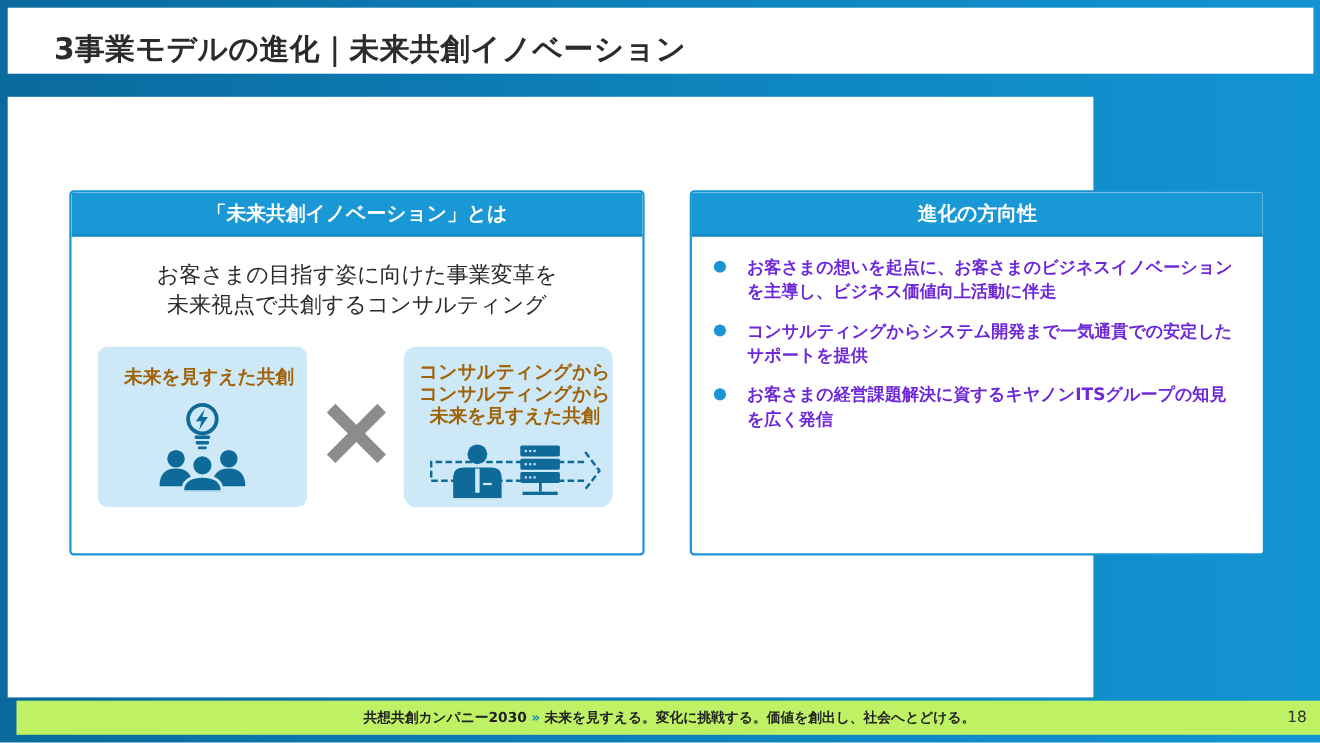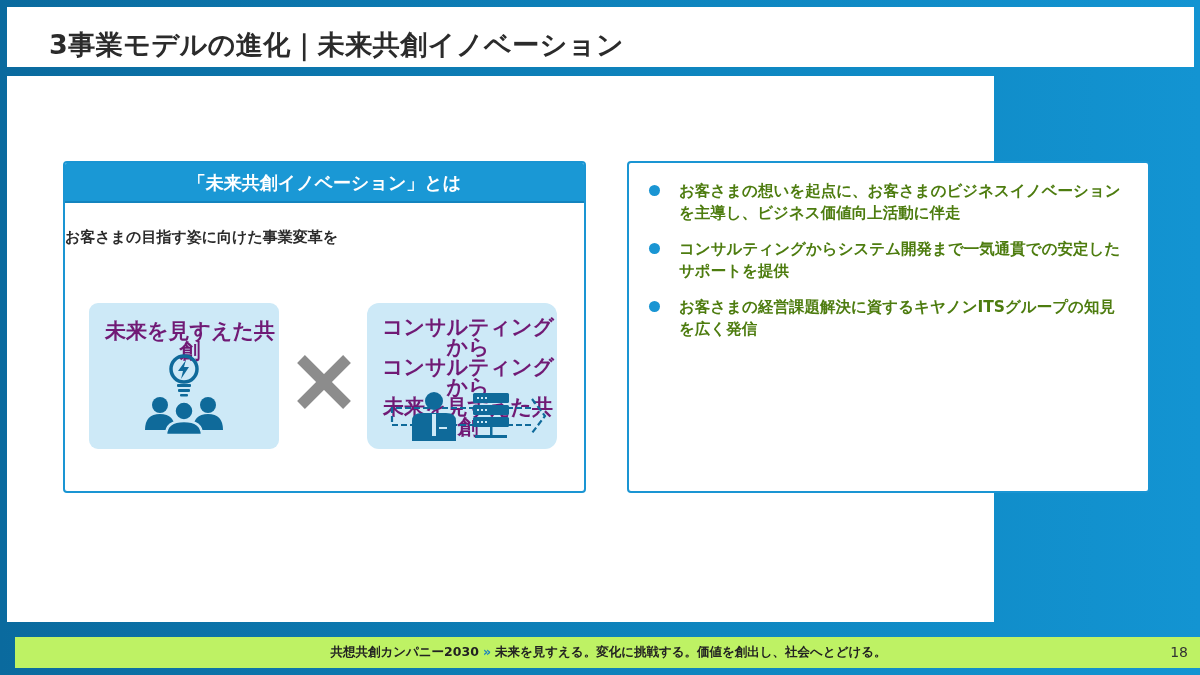--- a/index.html
+++ b/index.html
@@ -13,59 +13,59 @@
   .title-bar {
     position: absolute; left: 7px; top: 7px; width: 1187px; height: 60px;
     background: #fff;
   }
   .title-text {
     position: absolute; left: 42px; top: 20px;
     font-size: 27px; font-weight: bold; color: #2b2b2b; letter-spacing: 0.5px;
     white-space: nowrap;
   }
   .main-area {
-    position: absolute; left: 7px; top: 76px; width: 987px; height: 546px;
+    position: absolute; left: 7px; top: 88px; width: 987px; height: 546px;
     background: #fff;
   }
   .card {
     position: absolute; top: 85px; width: 523px; height: 332px;
     border: 2px solid #1a95d3; border-radius: 4px; background: #fff; overflow: hidden;
   }
   .card-left { left: 56px; }
   .card-right { left: 620px; }
   .card-header {
     height: 40px; background: #1a98d5; color: #fff;
     font-size: 18px; font-weight: bold; text-align: center; line-height: 40px;
     border-bottom: 2px solid #1484be;
   }
   .lead {
-    font-size: 15px; font-weight: bold; color: #2b2b2b;
+    text-align: center; font-size: 20px; font-weight: normal; color: #2b2b2b;
     line-height: 28px; margin-top: 20px;
   }
   .tile {
     position: absolute; top: 140px; width: 190px; height: 146px;
     background: #cde9f7; border-radius: 9px; text-align: center;
   }
   .tile-1 { left: 24px; }
   .tile-2 { left: 302px; border-radius: 12px; }
   .tile-label {
-    font-size: 21px; font-weight: bold; color: #701a75; line-height: 20px; padding-left: 12px;
+    font-size: 17px; font-weight: bold; color: #a16207; line-height: 20px; padding-left: 12px;
   }
   .tile-1 .tile-label { margin-top: 18px; }
   .tile-2 .tile-label { margin-top: 14px; }
   .tile-icon { position: absolute; left: 0; width: 100%; }
   .tile-1 .tile-icon { top: 48px; }
   .tile-2 .tile-icon { top: 84px; }
   .times {
     position: absolute; left: 228px; top: 188px; width: 62px; height: 62px;
   }
   .bullets { list-style: none; padding: 17px 20px 0 20px; }
   .bullets li {
     position: relative; padding-left: 30px; font-size: 15.5px; font-weight: bold;
-    color: #4d7c0f; line-height: 22px; margin-bottom: 14px;
+    color: #6d28d9; line-height: 22px; margin-bottom: 14px;
   }
   .bullet-dot {
     position: absolute; left: 0; top: 5px; width: 11px; height: 11px;
     border-radius: 50%; background: #1a95d3;
   }
   .footer-bar {
     position: absolute; left: 15px; top: 637px; width: 1187px; height: 31px;
     background: #bef264;
   }
   .footer-text {
@@ -83,20 +83,21 @@
 <div class="title-bar">
   <div class="title-text">3事業モデルの進化｜未来共創イノベーション</div>
 </div>
 
 <div class="main-area">
 
   <div class="card card-left">
     <div class="card-header">「未来共創イノベーション」とは</div>
     <div class="lead">
       <div>お客さまの目指す姿に向けた事業変革を</div>
+      <div>未来視点で共創するコンサルティング</div>
     </div>
 
     <div class="tile tile-1">
       <div class="tile-label">未来を見すえた共創</div>
       <div class="tile-icon">
         <svg width="190" height="84" viewBox="0 0 190 84">
           <g fill="#0f6a9a">
 
             <circle cx="95" cy="18" r="13" fill="none" stroke="#0f6a9a" stroke-width="3.5"></circle>
             <polygon points="97,9 89,20 94,20 92,28 100,16 95,16"></polygon>
@@ -165,20 +166,21 @@
             </g>
             <rect x="123" y="40" width="2.5" height="8"></rect>
             <rect x="108" y="48" width="32" height="3"></rect>
           </g>
         </svg>
       </div>
     </div>
   </div>
 
   <div class="card card-right">
+    <div class="card-header">進化の方向性</div>
     <ul class="bullets">
       <li>
         <span class="bullet-dot"></span>
         <span>お客さまの想いを起点に、お客さまのビジネスイノベーションを主導し、ビジネス価値向上活動に伴走</span>
       </li>
       <li>
         <span class="bullet-dot"></span>
         <span>コンサルティングからシステム開発まで一気通貫での安定したサポートを提供</span>
       </li>
       <li>

